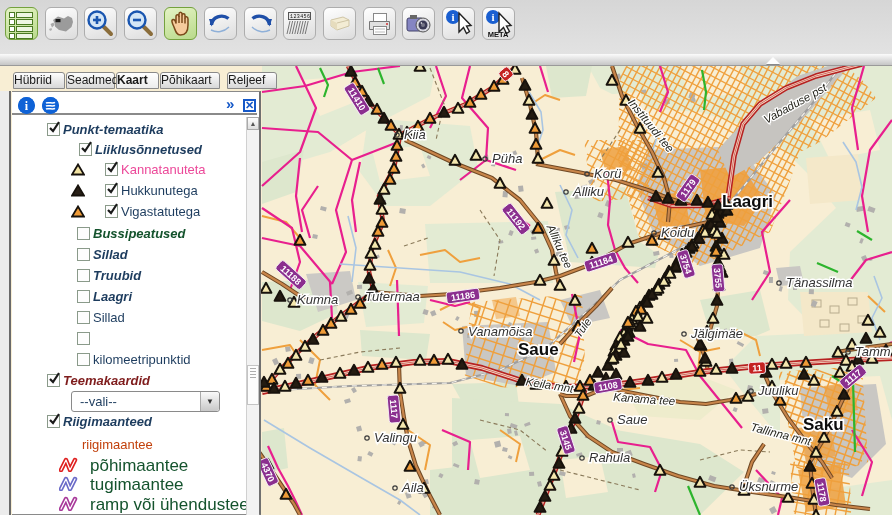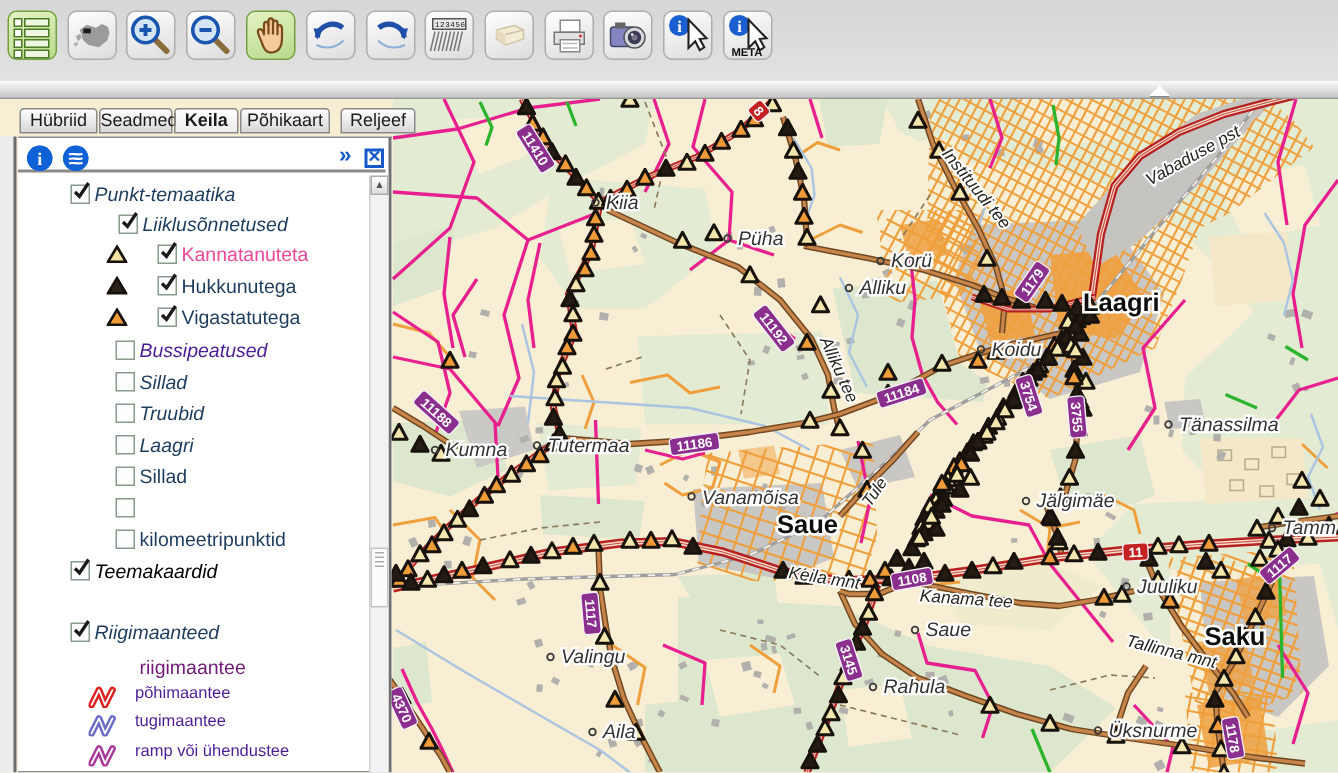--- a/index.html
+++ b/index.html
@@ -6,38 +6,38 @@
 #toolbar{position:absolute;left:0;top:0;width:892px;height:54px;background:linear-gradient(#d6d6d6,#e2e2e2)}
 .tbtn{position:absolute;top:7px;width:33px;height:33px;border:1px solid #adadad;border-radius:6px;
  background:linear-gradient(160deg,#ffffff,#dcdcdc)}
 .tbtn.act{background:linear-gradient(160deg,#e4f3c4,#b9da8b);border-color:#74a13e}
 .tbtn svg{position:absolute;left:-1px;top:-1px}
 #strip{position:absolute;left:0;top:54px;width:892px;height:12px;background:linear-gradient(#fbfbfb,#c6c6c6);border-bottom:1px solid #9a9a9a}
 #strip .arr{position:absolute;left:766px;top:3px;width:0;height:0;border-left:7px solid transparent;border-right:7px solid transparent;border-bottom:7px solid #fdfdfd;filter:drop-shadow(0 1px 0 #888)}
 #map{position:absolute;left:0;top:66px}
 #tabs{position:absolute;left:13px;top:72px;height:17px}
 .tab{float:left;height:17px;margin-right:1px;border:1px solid #8a8a8a;border-radius:3px 3px 0 0;
- background:linear-gradient(#fdfdfd,#d8d8d8);font-size:12px;color:#1a1a1a;text-align:center;line-height:15px}
+ background:linear-gradient(#fdfdfd,#d8d8d8);font-size:12px;color:#1a1a1a;text-align:left;line-height:15px}
 .tab.on{font-weight:bold;background:linear-gradient(#ffffff,#ececec)}
 #lstrip{position:absolute;left:0;top:91px;width:11px;height:424px;background:#ececec;border-right:2px solid #6a6a6a}
 #panel{position:absolute;left:12px;top:91px;width:249px;height:424px;background:#fff;border:1px solid #8a8a8a;border-left:none;border-right:2px solid #707070}
 #phead{position:absolute;left:0;top:0;width:245px;height:23px;background:#fff;border-bottom:2px solid #8a8a8a}
 .bic{position:absolute;top:5px;width:17px;height:17px;border-radius:50%;background:#0f62d6;color:#fff;text-align:center}
 #phead .chev{position:absolute;left:214px;top:3px;color:#1558c8;font-weight:bold;font-size:15px}
 #phead .xbox{position:absolute;left:231px;top:7px;width:13px;height:13px;border:2px solid #1558c8;color:#1558c8;
  font-size:11px;font-weight:bold;line-height:9px;text-align:center}
 .cb{position:absolute;width:13px;height:13px;background:#fdfdfd;border:1px solid #8a9a8a}
 .ti{position:absolute;font-size:13px;white-space:nowrap}
-.ti.b{font-weight:normal;font-style:italic}
+.ti.b{font-weight:bold;font-style:italic}
 .ptri{position:absolute}
 .dd{position:absolute;left:59px;top:299px;width:149px;height:21px;border:1px solid #8a8a8a;border-radius:3px;background:#fff}
 .dd span{position:absolute;left:8px;top:2px;font-size:13px;color:#1d3c5e}
 .ddb{position:absolute;right:0;top:0;width:19px;height:19px;border-left:1px solid #aaa;border-radius:0 3px 3px 0;
  background:linear-gradient(#fafafa,#c8c8c8);font-size:8px;color:#333;text-align:center;line-height:19px}
-.lg{position:absolute;left:78px;font-size:11px;color:#4c1d95;white-space:nowrap}
+.lg{position:absolute;left:78px;font-size:17px;color:#14532d;white-space:nowrap}
 #sbar{position:absolute;left:234px;top:25px;width:13px;height:399px;background:#f2f2f2;border-left:1px solid #d0d0d0}
 #sbar .up{position:absolute;left:0;top:0;width:12px;height:13px;background:linear-gradient(#fff,#ddd);border:1px solid #aaa;
  font-size:7px;color:#555;text-align:center;line-height:12px}
 #sbar .th{position:absolute;left:0;top:248px;width:12px;height:40px;background:#fcfcfc;border:1px solid #c4c4c4}
 #sbar .th i{display:block;height:1px;background:#adadad;margin:2px 2px 0 2px}
 .vl{font-size:13px;font-style:italic;fill:#333;paint-order:stroke;stroke:#fff;stroke-width:3px}
 .tl{font-size:17px;font-weight:bold;fill:#0d0d0d;paint-order:stroke;stroke:#fff;stroke-width:3.4px}
 .rl{font-style:italic;fill:#26261e;paint-order:stroke;stroke:#fff;stroke-width:2.6px}
 </style></head>
 <body>
@@ -1061,21 +1061,21 @@
           <text x="16" y="30" text-anchor="middle" font-size="7.5" font-weight="bold" fill="#111">META</text>
         </svg>
       </div>
     </div>
 <div id="strip">
       <div class="arr"></div>
     </div>
 <div id="tabs">
       <div class="tab" style="width:52px">Hübriid</div>
       <div class="tab" style="width:49px">Seadmed</div>
-      <div class="tab on" style="width:43px">Keila</div>
+      <div class="tab on" style="width:43px">Kaart</div>
       <div class="tab" style="width:60px">Põhikaart</div>
       <div class="tab" style="width:50px;margin-left:6px">Reljeef</div>
     </div>
 <div id="lstrip"></div>
 <div id="panel">
 <div id="phead">
 <svg class="bic" style="left:6px" width="17" height="17">
           <circle cx="8.5" cy="8.5" r="8.5" fill="#0f62d6"></circle>
           <text x="8.5" y="13" text-anchor="middle" font-family="Liberation Serif,serif" font-weight="bold" font-size="12" fill="#fff">i</text>
         </svg>
@@ -1123,45 +1123,49 @@
       <svg class="ptri" style="left:59px;top:113px" width="14" height="13">
         <path d="M7,1.5 L13,11.5 L1,11.5 Z" fill="#ef9b37" stroke="#17120c" stroke-width="1.8"></path>
       </svg>
       <div class="cb" style="left:93px;top:113px">
         <svg width="16" height="15" style="position:absolute;left:-1px;top:-4px">
           <path d="M3,8 L6,11 L12,2" fill="none" stroke="#1a1a1a" stroke-width="2.2"></path>
         </svg>
       </div>
       <div class="ti" style="left:109px;top:112px;color:#1d3c5e">Vigastatutega</div>
       <div class="cb" style="left:65px;top:135px"></div>
-      <div class="ti b" style="left:81px;top:134px;color:#4c1d95">Bussipeatused</div>
+      <div class="ti b" style="left:81px;top:134px;color:#14532d">Bussipeatused</div>
       <div class="cb" style="left:65px;top:156px"></div>
       <div class="ti b" style="left:81px;top:155px;color:#1d3c5e">Sillad</div>
       <div class="cb" style="left:65px;top:177px"></div>
       <div class="ti b" style="left:81px;top:176px;color:#1d3c5e">Truubid</div>
       <div class="cb" style="left:65px;top:198px"></div>
       <div class="ti b" style="left:81px;top:197px;color:#1d3c5e">Laagri</div>
       <div class="cb" style="left:65px;top:219px"></div>
       <div class="ti" style="left:81px;top:218px;color:#1d3c5e">Sillad</div>
       <div class="cb" style="left:65px;top:240px"></div>
       <div class="cb" style="left:65px;top:261px"></div>
       <div class="ti" style="left:81px;top:260px;color:#1d3c5e">kilomeetripunktid</div>
       <div class="cb" style="left:35px;top:282px">
         <svg width="16" height="15" style="position:absolute;left:-1px;top:-4px">
           <path d="M3,8 L6,11 L12,2" fill="none" stroke="#1a1a1a" stroke-width="2.2"></path>
         </svg>
       </div>
-      <div class="ti b" style="left:51px;top:281px;color:#000000">Teemakaardid</div>
+      <div class="ti b" style="left:51px;top:281px;color:#7f1d1d">Teemakaardid</div>
+      <div class="dd">
+        <span>--vali--</span>
+        <div class="ddb">▼</div>
+      </div>
       <div class="cb" style="left:35px;top:323px">
         <svg width="16" height="15" style="position:absolute;left:-1px;top:-4px">
           <path d="M3,8 L6,11 L12,2" fill="none" stroke="#1a1a1a" stroke-width="2.2"></path>
         </svg>
       </div>
       <div class="ti b" style="left:51px;top:322px;color:#1d3c5e">Riigimaanteed</div>
-      <div class="ti" style="left:81px;top:345px;color:#701a75">riigimaantee</div>
+      <div class="ti" style="left:70px;top:345px;color:#c2410c">riigimaantee</div>
       <svg class="ptri" style="left:47px;top:365px" width="20" height="15">
         <path d="M2,13 L7,3 L11,13 L16,3" fill="none" stroke="#df2020" stroke-width="4.5" stroke-linejoin="round" stroke-linecap="round"></path>
         <path d="M2,13 L7,3 L11,13 L16,3" fill="none" stroke="#fff" stroke-width="1.2" stroke-linejoin="round" stroke-linecap="round"></path>
       </svg>
       <div class="lg" style="top:364px">põhimaantee</div>
       <svg class="ptri" style="left:47px;top:384px" width="20" height="15">
         <path d="M2,13 L7,3 L11,13 L16,3" fill="none" stroke="#6a6ac8" stroke-width="4.5" stroke-linejoin="round" stroke-linecap="round"></path>
         <path d="M2,13 L7,3 L11,13 L16,3" fill="none" stroke="#fff" stroke-width="1.2" stroke-linejoin="round" stroke-linecap="round"></path>
       </svg>
       <div class="lg" style="top:383px">tugimaantee</div>

